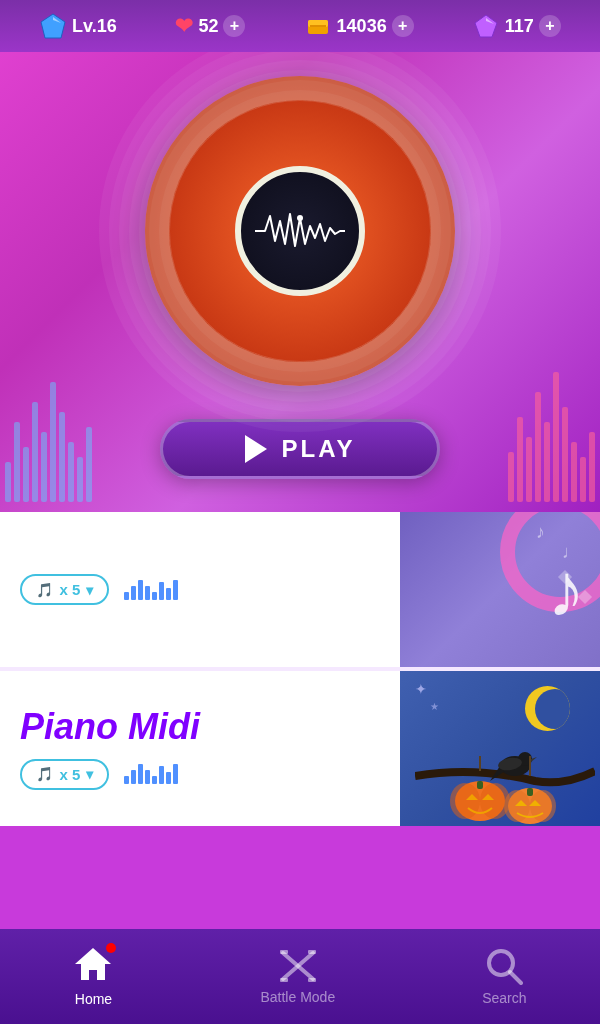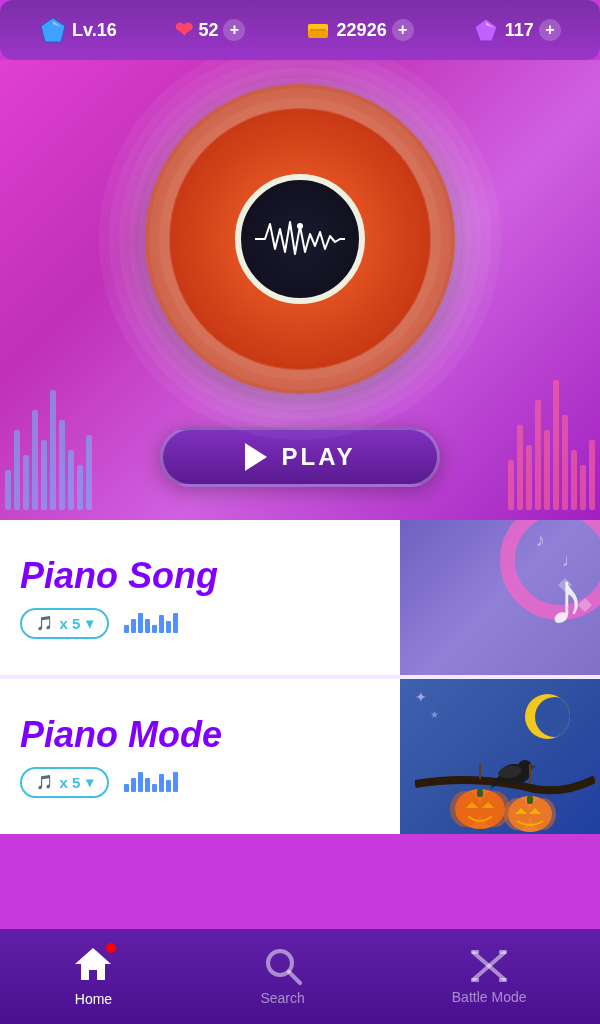--- a/index.html
+++ b/index.html
@@ -8,29 +8,28 @@
       height: 1024px;
       overflow: hidden;
       font-family: Arial, sans-serif;
       background: #c83adb;
       position: relative;
     }
 
     
     .top-bar {
       width: 100%;
-      height: 60px;
+      height: 52px;
       background: linear-gradient(180deg, #7b2fa8 0%, #9b35c8 100%);
       display: flex;
       align-items: center;
       justify-content: space-around;
       padding: 14px 10px;
       position: relative;
       z-index: 10;
-      border-radius: 13px;
     }
     .top-item {
       display: flex;
       align-items: center;
       gap: 5px;
       color: white;
       font-size: 18px;
       font-weight: bold;
     }
     .gem-icon {
@@ -358,21 +357,21 @@
     <span>52</span>
     <div class="plus-btn">+</div>
   </div>
 
   <div class="top-item">
     <svg class="gem-icon" viewBox="0 0 28 28">
       <rect x="4" y="8" width="20" height="14" rx="2" fill="#f0a000"></rect>
       <rect x="4" y="8" width="20" height="7" rx="2" fill="#ffc020"></rect>
       <rect x="6" y="13" width="16" height="2" fill="#e09000"></rect>
     </svg>
-    <span>22926</span>
+    <span>14036</span>
     <div class="plus-btn">+</div>
   </div>
 
   <div class="top-item">
     <svg class="gem-icon" viewBox="0 0 28 28">
       <polygon points="14,3 25,11 20,25 8,25 3,11" fill="#c060ff" stroke="#8030cc" stroke-width="1"></polygon>
       <polygon points="14,6 22,12 14,9" fill="rgba(255,255,255,0.5)"></polygon>
     </svg>
     <span>117</span>
     <div class="plus-btn">+</div>
@@ -423,21 +422,20 @@
   <div class="play-btn">
     <div class="play-triangle"></div>
     <span class="play-text">PLAY</span>
   </div>
 </div>
 
 <div class="cards-section">
 
   <div class="song-card">
     <div class="song-card-left">
-      <div class="song-title">Piano Song</div>
       <div class="song-controls">
         <div class="note-pill">
           <span class="note-icon">🎵</span>
           <span>x 5</span>
           <span class="chevron-down">▾</span>
         </div>
         <div class="chart-icon">
           <div class="chart-bar" style="height:8px;"></div>
           <div class="chart-bar" style="height:14px;"></div>
           <div class="chart-bar" style="height:20px;"></div>
@@ -459,21 +457,21 @@
         <div class="deco-diamond" style="top:60px;right:30px;"></div>
         <div class="deco-diamond" style="top:80px;right:10px;"></div>
 
         <span style="font-size:75px;color:white;opacity:0.85;position:relative;z-index:2;">♪</span>
       </div>
     </div>
   </div>
 
   <div class="song-card">
     <div class="song-card-left">
-      <div class="song-title">Piano Mode</div>
+      <div class="song-title">Piano Midi</div>
       <div class="song-controls">
         <div class="note-pill">
           <span class="note-icon">🎵</span>
           <span>x 5</span>
           <span class="chevron-down">▾</span>
         </div>
         <div class="chart-icon">
           <div class="chart-bar" style="height:8px;"></div>
           <div class="chart-bar" style="height:14px;"></div>
           <div class="chart-bar" style="height:20px;"></div>
@@ -543,34 +541,34 @@
     <div class="home-icon-wrap">
       <svg width="40" height="36" viewBox="0 0 40 36">
         <polygon points="20,2 38,18 32,18 32,34 24,34 24,24 16,24 16,34 8,34 8,18 2,18" fill="white"></polygon>
       </svg>
       <div class="red-dot"></div>
     </div>
     <span class="nav-label active">Home</span>
   </div>
 
   <div class="nav-item">
-    <svg width="38" height="38" viewBox="0 0 38 38">
-      <circle cx="16" cy="16" r="12" fill="none" stroke="rgba(255,255,255,0.5)" stroke-width="4"></circle>
-      <line x1="25" y1="25" x2="36" y2="36" stroke="rgba(255,255,255,0.5)" stroke-width="4" stroke-linecap="round"></line>
-    </svg>
-    <span class="nav-label inactive">Search</span>
-  </div>
-
-  <div class="nav-item">
     <svg width="40" height="36" viewBox="0 0 40 36">
 
       <line x1="5" y1="5" x2="35" y2="31" stroke="rgba(255,255,255,0.5)" stroke-width="4" stroke-linecap="round"></line>
       <line x1="35" y1="5" x2="5" y2="31" stroke="rgba(255,255,255,0.5)" stroke-width="4" stroke-linecap="round"></line>
 
       <rect x="2" y="2" width="8" height="4" rx="1" fill="rgba(255,255,255,0.5)"></rect>
       <rect x="30" y="2" width="8" height="4" rx="1" fill="rgba(255,255,255,0.5)"></rect>
       <rect x="2" y="30" width="8" height="4" rx="1" fill="rgba(255,255,255,0.5)"></rect>
       <rect x="30" y="30" width="8" height="4" rx="1" fill="rgba(255,255,255,0.5)"></rect>
     </svg>
     <span class="nav-label inactive">Battle Mode</span>
   </div>
 
+  <div class="nav-item">
+    <svg width="38" height="38" viewBox="0 0 38 38">
+      <circle cx="16" cy="16" r="12" fill="none" stroke="rgba(255,255,255,0.5)" stroke-width="4"></circle>
+      <line x1="25" y1="25" x2="36" y2="36" stroke="rgba(255,255,255,0.5)" stroke-width="4" stroke-linecap="round"></line>
+    </svg>
+    <span class="nav-label inactive">Search</span>
+  </div>
+
 </div>
 
 </body></html>

